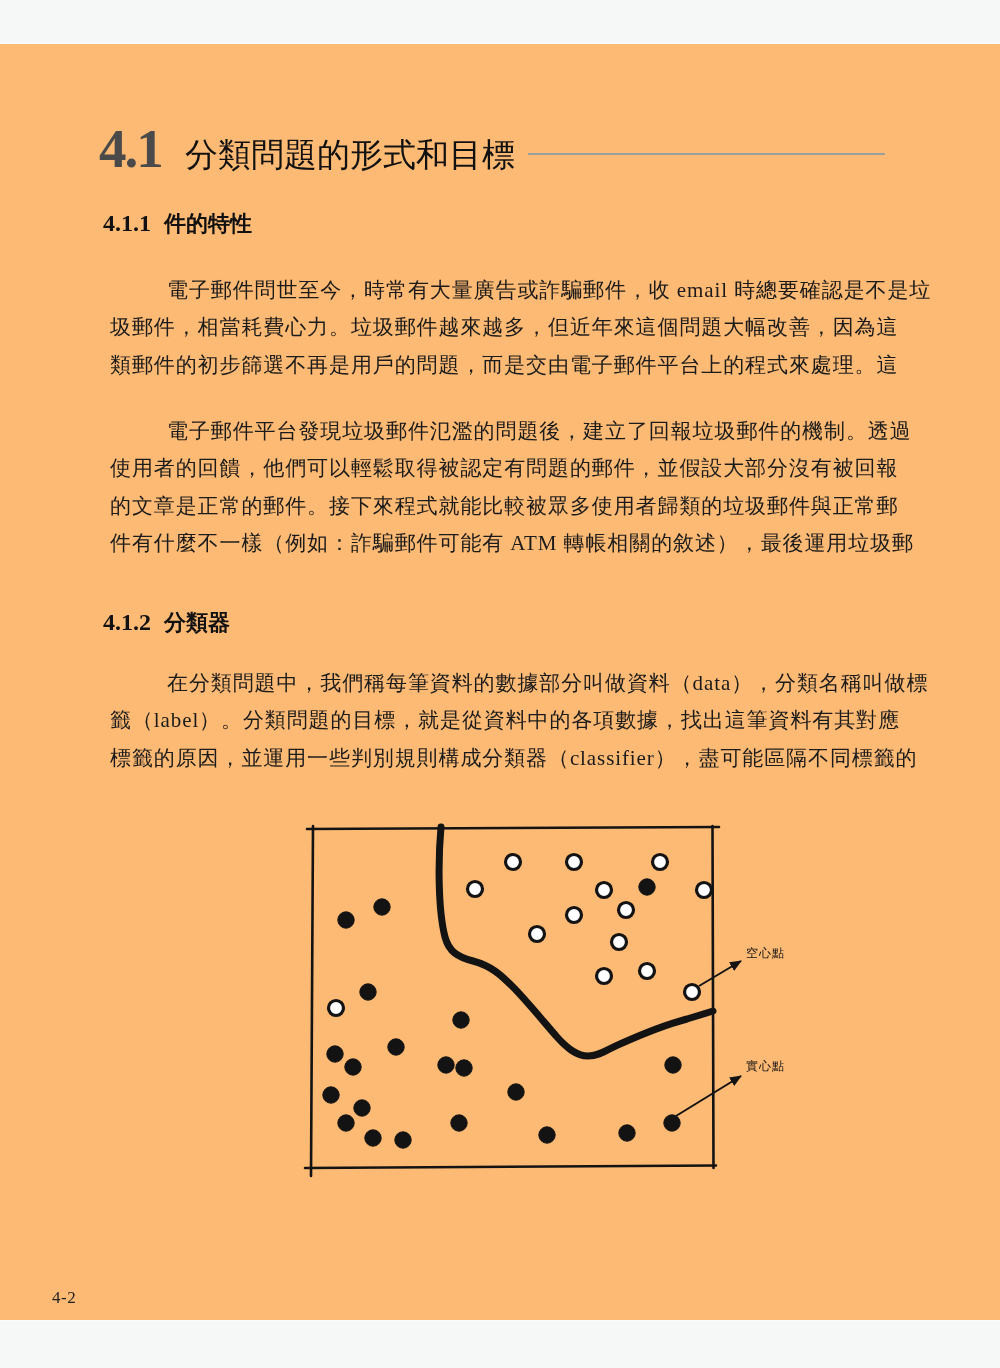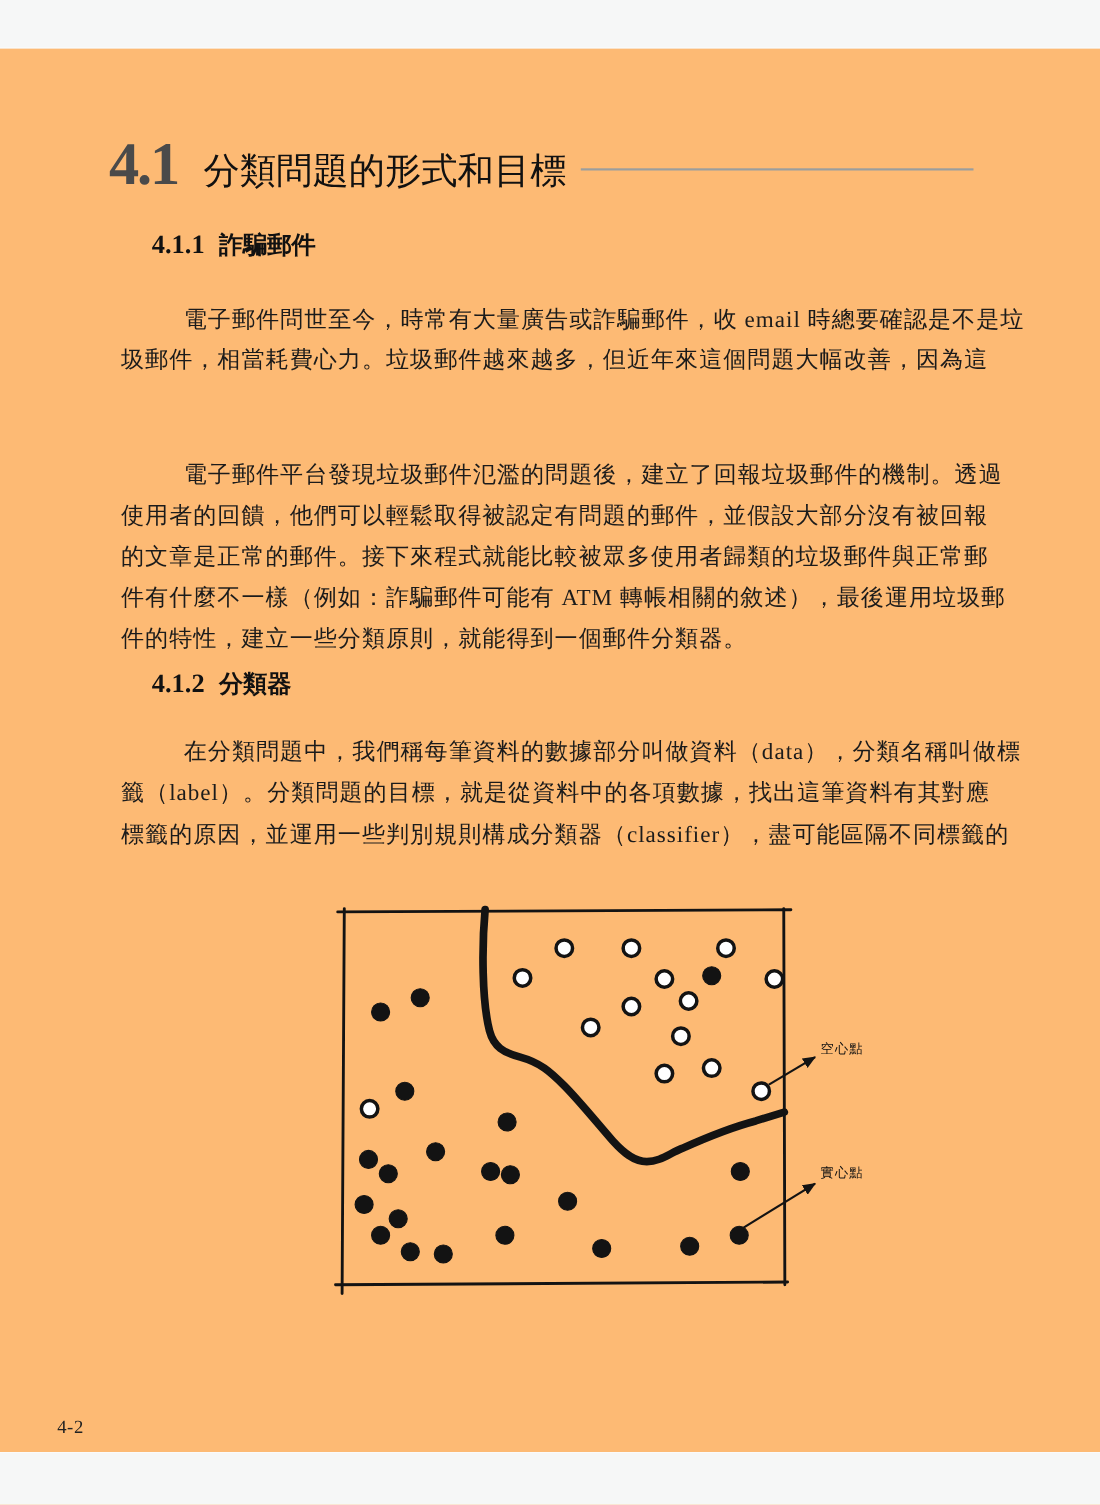--- a/index.html
+++ b/index.html
@@ -17,21 +17,21 @@
     font-family:"Liberation Serif",serif;
   }
   .sec-title{
     position:absolute;left:185px;top:137px;
     font-size:33px;font-weight:normal;color:#111111;line-height:36px;letter-spacing:0px;
     font-family:"Liberation Sans","DejaVu Sans",sans-serif;
   }
   .sec-rule{position:absolute;left:528px;top:153px;width:357px;height:2px;background:#9a9e9e;}
 
   .sub{position:absolute;left:103px;line-height:30px;white-space:nowrap;}
-  .sub-num{font-size:24px;font-weight:bold;color:#111;font-family:"Liberation Serif",serif;margin-left:35px;}
+  .sub-num{font-size:24px;font-weight:bold;color:#111;font-family:"Liberation Serif",serif;}
   .sub-title{font-size:22px;font-weight:bold;color:#111;margin-left:13px;
     font-family:"Liberation Sans","DejaVu Sans",sans-serif;}
 
   .para{position:absolute;left:110px;width:800px;}
   .para .line{
     white-space:nowrap;height:37.3px;line-height:37.3px;
     font-size:21px;letter-spacing:0.9px;color:#1b1b1b;
   }
   .para .line:first-child{padding-left:57px;}
 
@@ -49,34 +49,34 @@
 
 <div class="page">
 
   <div class="letterbox top"></div>
 
   <div class="sec-num">4.1</div>
   <div class="sec-title">分類問題的形式和目標</div>
   <div class="sec-rule"></div>
 
   <div class="sub" style="top:208px">
-    <span class="sub-num">4.1.1</span><span class="sub-title">詐騙郵件</span>
+    <span class="sub-num">4.1.1</span><span class="sub-title">件的特性</span>
   </div>
 
   <div class="para" style="top:272px">
     <div class="line">電子郵件問世至今，時常有大量廣告或詐騙郵件，收 email 時總要確認是不是垃</div>
     <div class="line">圾郵件，相當耗費心力。垃圾郵件越來越多，但近年來這個問題大幅改善，因為這</div>
+    <div class="line">類郵件的初步篩選不再是用戶的問題，而是交由電子郵件平台上的程式來處理。這</div>
   </div>
 
   <div class="para" style="top:413px">
     <div class="line">電子郵件平台發現垃圾郵件氾濫的問題後，建立了回報垃圾郵件的機制。透過</div>
     <div class="line">使用者的回饋，他們可以輕鬆取得被認定有問題的郵件，並假設大部分沒有被回報</div>
     <div class="line">的文章是正常的郵件。接下來程式就能比較被眾多使用者歸類的垃圾郵件與正常郵</div>
     <div class="line">件有什麼不一樣（例如：詐騙郵件可能有 ATM 轉帳相關的敘述），最後運用垃圾郵</div>
-    <div class="line">件的特性，建立一些分類原則，就能得到一個郵件分類器。</div>
   </div>
 
   <div class="sub" style="top:607px">
     <span class="sub-num">4.1.2</span><span class="sub-title">分類器</span>
   </div>
 
   <div class="para" style="top:665px">
     <div class="line">在分類問題中，我們稱每筆資料的數據部分叫做資料（data），分類名稱叫做標</div>
     <div class="line">籤（label）。分類問題的目標，就是從資料中的各項數據，找出這筆資料有其對應</div>
     <div class="line">標籤的原因，並運用一些判別規則構成分類器（classifier），盡可能區隔不同標籤的</div>

